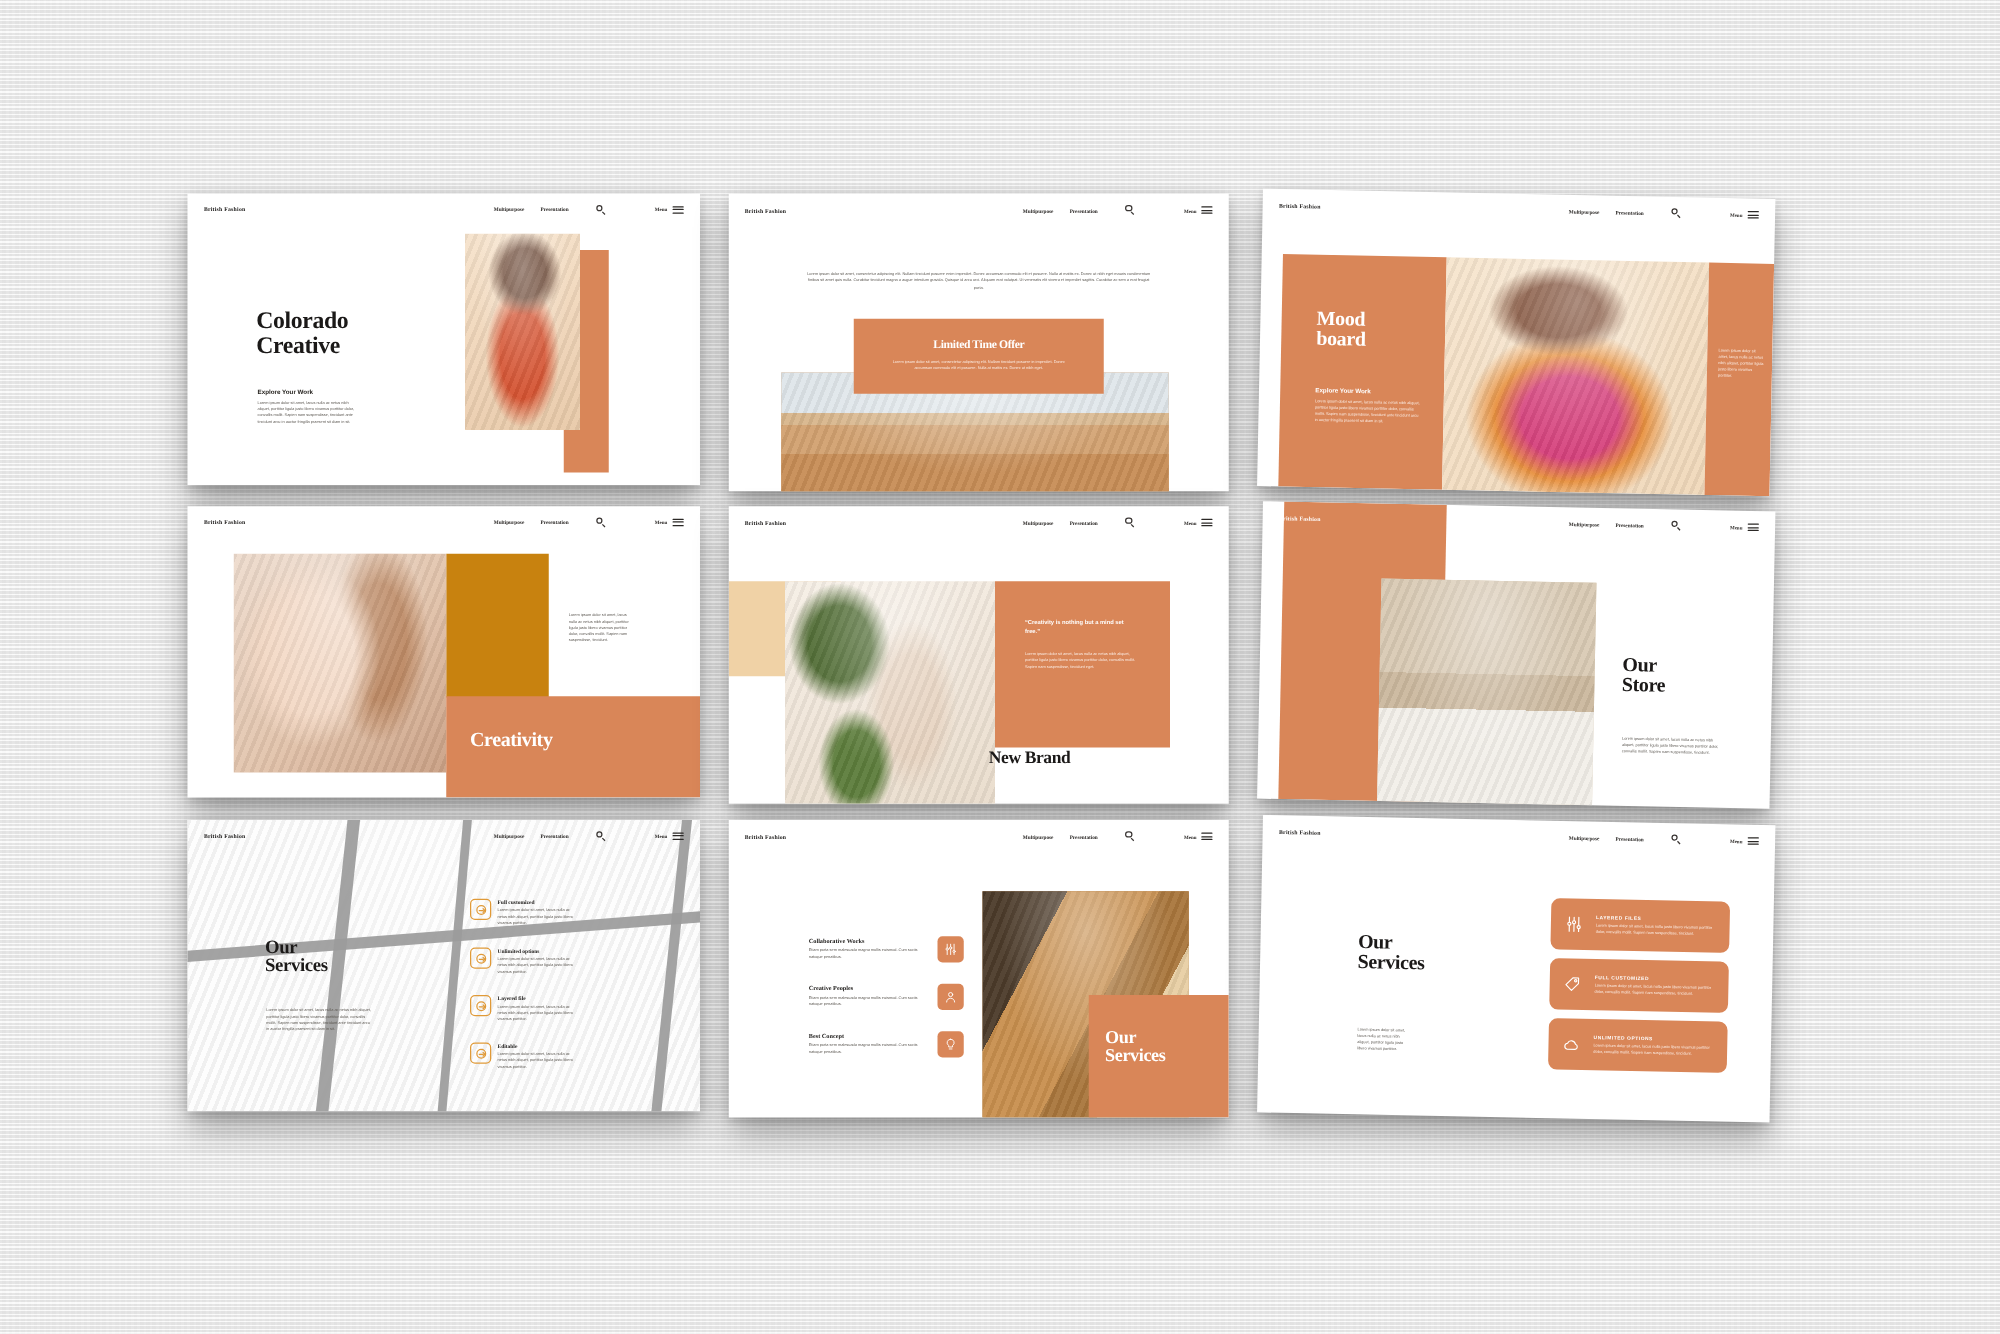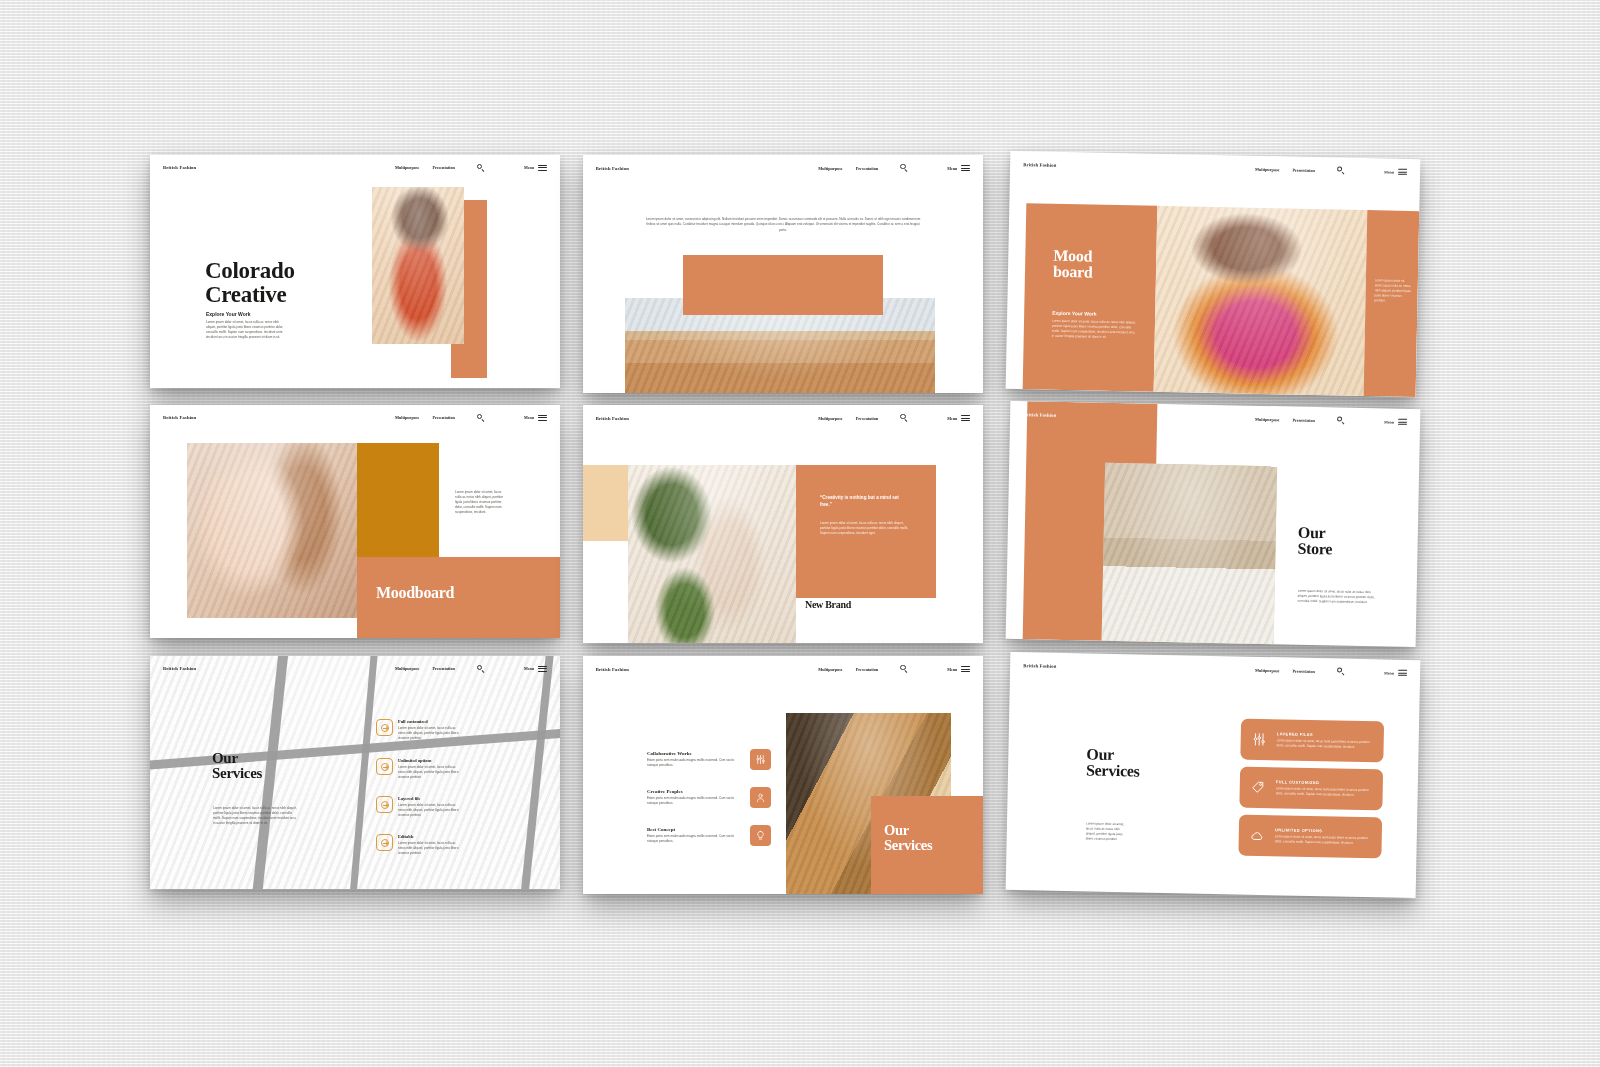--- a/index.html
+++ b/index.html
@@ -232,21 +232,21 @@
           <span class="burger">
               <span></span>
               <span></span>
               <span></span>
             </span>
         </span>
       </div>
     </div>
     <div class="blk ter" style="left:301px; top:45px; width:36px; height:178px;"></div>
     <div class="ph p-model1" style="left:222px; top:32px; width:92px; height:157px;"></div>
-    <div class="bigtitle" style="position:absolute; left:55px; top:104px; font-size:23px;">
+    <div class="bigtitle" style="position:absolute; left:55px; top:92px; font-size:19px;">
       <div>Colorado</div>
       <div>Creative</div>
     </div>
     <div style="position:absolute; left:56px; top:156px; width:82px;">
       <div class="subhead">Explore Your Work</div>
       <div class="body-xs">Lorem ipsum dolor sit amet, lacus nulla ac netus nibh aliquet, porttitor ligula justo libero vivamus porttitor dolor, convallis mollit. Sapien nam suspendisse, tincidunt ante tincidunt arcu in auctor fringilla praesent sit diam in sit.</div>
     </div>
   </div>
 
   <div class="slide col2 r1 c2">
@@ -265,20 +265,24 @@
               <span></span>
               <span></span>
               <span></span>
             </span>
         </span>
       </div>
     </div>
     <div class="body-xs" style="position:absolute; left:60px; top:62px; width:280px; text-align:center; line-height:1.75;">Lorem ipsum dolor sit amet, consectetur adipiscing elit. Nullam tincidunt posuere enim imperdiet. Donec accumsan commodo elit et posuere. Nulla at mattis ex. Donec ut nibh eget mauris condimentum finibus sit amet quis nulla. Curabitur tincidunt magna a augue interdum gravida. Quisque id arcu orci. Aliquam erat volutpat. Ut venenatis elit viverra et imperdiet sagittis. Curabitur ac sem a erat feugiat porta.</div>
     <div class="ph p-desert" style="left:42px; top:143px; width:310px; height:96px;"></div>
     <div class="blk ter" style="left:100px; top:100px; width:200px; height:60px; z-index:5;"></div>
+    <div style="position:absolute; left:100px; top:100px; width:200px; height:60px; z-index:6; display:flex; flex-direction:column; align-items:center; justify-content:center; padding:0 30px;">
+      <div class="bigtitle" style="font-size:9.3px; color:#fff; margin-bottom:5px;">Limited Time Offer</div>
+      <div class="body-xs light" style="text-align:center; line-height:1.72;">Lorem ipsum dolor sit amet, consectetur adipiscing elit. Nullam tincidunt posuere in imperdiet. Donec accumsan commodo elit et posuere. Nulla at mattis ex. Donec ut nibh eget.</div>
+    </div>
   </div>
 
   <div class="slide col3 r1 c3">
     <div class="hdr">
       <div class="logo">British Fashion</div>
       <div class="navgrp">
         <span class="navlink">Multipurpose</span>
         <span class="navlink">Presentation</span>
         <span class="srch">
             <i></i>
@@ -325,21 +329,21 @@
               <span></span>
               <span></span>
             </span>
         </span>
       </div>
     </div>
     <div class="blk gold" style="left:207px; top:38px; width:82px; height:115px;"></div>
     <div class="ph p-portrait" style="left:37px; top:38px; width:170px; height:175px;"></div>
     <div class="body-xs" style="position:absolute; left:305px; top:85px; width:48px;">Lorem ipsum dolor sit amet, lacus nulla ac netus nibh aliquet, porttitor ligula justo libero vivamus porttitor dolor, convallis mollit. Sapien nam suspendisse, tincidunt.</div>
     <div class="blk ter" style="left:207px; top:152px; width:203px; height:81px;"></div>
-    <div class="bigtitle" style="position:absolute; left:226px; top:180px; font-size:16px; color:#fff; z-index:4;">Moodboard</div>
+    <div class="bigtitle" style="position:absolute; left:226px; top:180px; font-size:16px; color:#fff; z-index:4;">Creativity</div>
   </div>
 
   <div class="slide col2 r2 c2">
     <div class="hdr">
       <div class="logo">British Fashion</div>
       <div class="navgrp">
         <span class="navlink">Multipurpose</span>
         <span class="navlink">Presentation</span>
         <span class="srch">
             <i></i>
@@ -355,21 +359,21 @@
         </span>
       </div>
     </div>
     <div class="blk tan" style="left:0px; top:60px; width:90px; height:76px;"></div>
     <div class="ph p-plants" style="left:45px; top:60px; width:168px; height:178px;"></div>
     <div class="blk ter" style="left:213px; top:60px; width:140px; height:133px;"></div>
     <div style="position:absolute; left:237px; top:90px; width:92px; z-index:4;">
       <div class="subhead light" style="font-size:4.6px; line-height:1.45; margin-bottom:13px;">“Creativity is nothing but a mind set free.”</div>
       <div class="body-xs light">Lorem ipsum dolor sit amet, lacus nulla ac netus nibh aliquet, porttitor ligula justo libero vivamus porttitor dolor, convallis mollit. Sapien nam suspendisse, tincidunt eget.</div>
     </div>
-    <div class="bigtitle" style="position:absolute; left:222px; top:195px; font-size:10px;">New Brand</div>
+    <div class="bigtitle" style="position:absolute; left:208px; top:195px; font-size:14px;">New Brand</div>
   </div>
 
   <div class="slide col3 r2 c3">
     <div class="blk ter" style="left:17px; top:0px; width:130px; height:238px;"></div>
     <div class="hdr">
       <div class="logo onorange">British Fashion</div>
       <div class="navgrp">
         <span class="navlink">Multipurpose</span>
         <span class="navlink">Presentation</span>
         <span class="srch">

